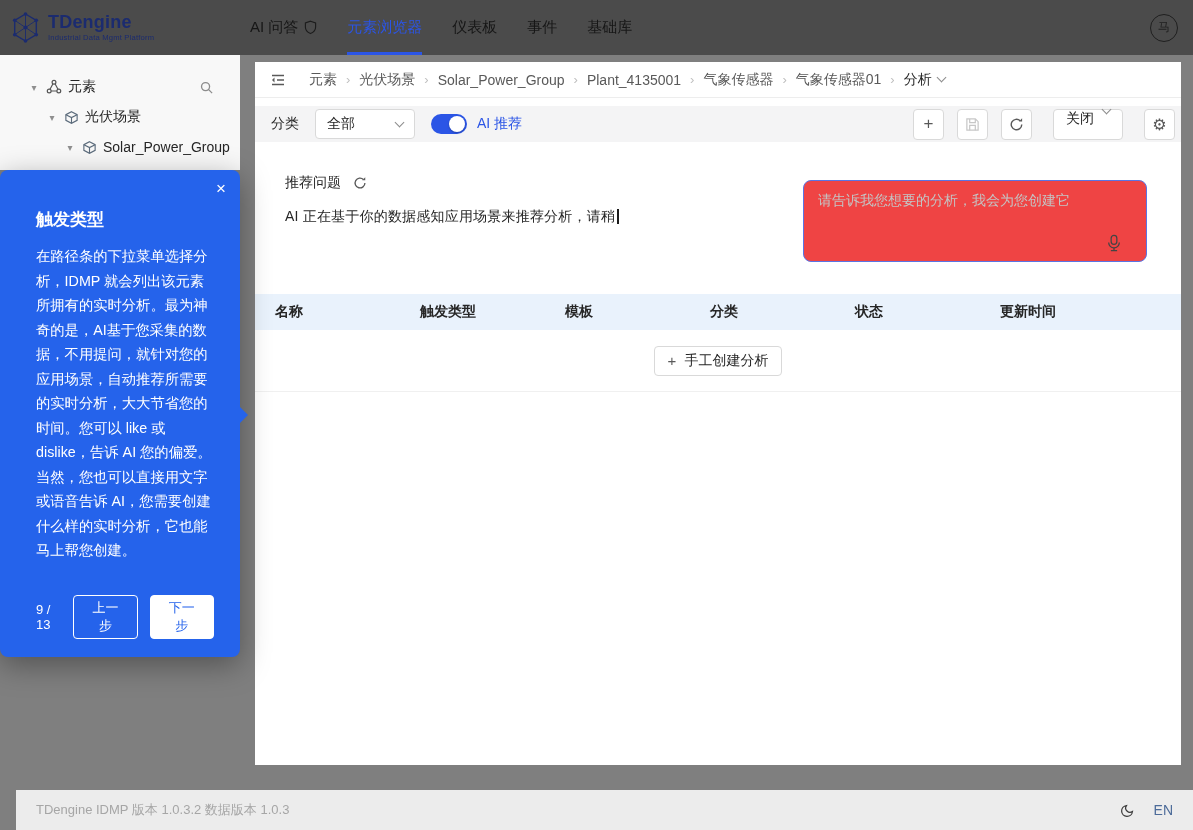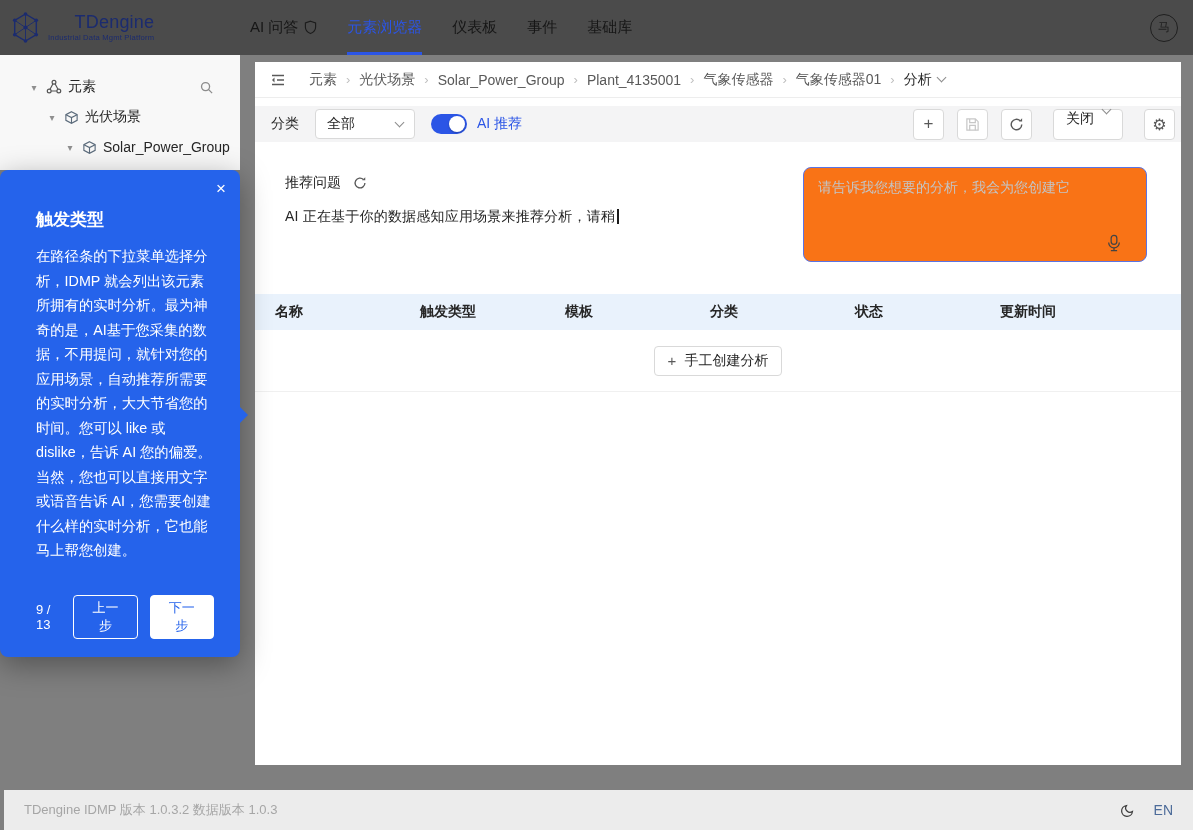--- a/index.html
+++ b/index.html
@@ -8,21 +8,21 @@
     position:relative; overflow:hidden;
     background:#7f7f7f;
     font-family:"Liberation Sans","DejaVu Sans",sans-serif;
     -webkit-font-smoothing:antialiased;
   }
 
   
   .nav { position:absolute; top:0; left:0; right:0; height:55px; background:#4b4b4b;
          display:flex; align-items:stretch; z-index:30; }
   .logo { display:flex; align-items:center; gap:9px; padding-left:12px; width:250px; cursor:pointer; }
-  .logo-t1 { font-size:18px; font-weight:normal; color:#1b2b6f; letter-spacing:.2px; line-height:18px;text-align:right; }
+  .logo-t1 { font-size:18px; font-weight:bold; color:#1b2b6f; letter-spacing:.2px; line-height:18px; }
   .logo-t2 { font-size:7.6px; color:#1b2b6f; margin-top:2px; letter-spacing:.2px; }
   .nav-items { display:flex; align-items:stretch; }
   .nav-item { position:relative; display:flex; align-items:center; gap:6px; margin-right:30px;
               font-size:15px; color:#161616; cursor:pointer; white-space:nowrap; }
   .nav-item.active { color:#2b55e6; }
   .nav-item.active::after { content:""; position:absolute; left:0; right:0; bottom:0; height:3px; background:#2b55e6; }
   .avatar { margin-left:auto; align-self:center; margin-right:15px; width:28px; height:28px;
             border-radius:50%; border:1.5px solid #1f1f1f; display:flex; align-items:center;
             justify-content:center; font-size:12px; color:#1f1f1f; cursor:pointer; }
 
@@ -67,22 +67,22 @@
   .gear-btn { margin-left:8px; font-size:16px; }
 
   .rec-row { position:absolute; left:30px; top:112px; display:flex; align-items:center; gap:12px;
              font-size:14px; font-weight:500; color:#262626; }
   .rec-refresh { display:flex; cursor:pointer; }
   .typing { position:absolute; left:30px; top:146px; font-size:14px; color:#262626; letter-spacing:.2px; }
   .caret-bar { display:inline-block; width:1.5px; height:15px; background:#1a1a1a; margin-left:2px;
                vertical-align:-3px; animation:blink 1s steps(1) infinite; }
   @keyframes blink { 50% { opacity:0; } }
 
-  .prompt { position:absolute; left:548px; top:105px; width:344px; height:95px;
-            border:1.4px solid #5b74e4; border-radius:8px; background:#f97316; }
+  .prompt { position:absolute; left:548px; top:118px; width:344px; height:82px;
+            border:1.4px solid #5b74e4; border-radius:8px; background:#ef4444; }
   .prompt textarea { position:absolute; inset:0; border:none; outline:none; resize:none; background:transparent;
                      padding:11px 14px; font-size:14px; color:#262626;
                      font-family:"Liberation Sans","DejaVu Sans",sans-serif; }
   .prompt textarea::placeholder { color:#c4c4c4; }
   .mic { position:absolute; right:24px; bottom:9px; display:flex; cursor:pointer; }
 
   .thead { position:absolute; left:0; right:0; top:232px; height:36px; background:#e9f2fc;
            display:grid; grid-template-columns:145px 145px 145px 145px 145px auto;
            align-items:center; padding-left:20px; font-size:14px; font-weight:600; color:#262626; }
   .empty-row { position:absolute; left:0; right:0; top:268px; height:62px; display:flex;
@@ -104,21 +104,21 @@
               font-size:13px; padding:3px 13px; cursor:pointer;
               font-family:"Liberation Sans","DejaVu Sans",sans-serif; }
   .btn-next { margin-left:12px; background:#fff; border:1px solid #fff; color:#2563eb; border-radius:4px;
               font-size:13px; padding:3px 13px; cursor:pointer;
               font-family:"Liberation Sans","DejaVu Sans",sans-serif; }
   .tour-arrow { position:absolute; right:-8px; top:237px; width:0; height:0;
                 border-top:8px solid transparent; border-bottom:8px solid transparent;
                 border-left:8px solid #2563eb; }
 
   
-  .footer { position:absolute; left:4px; right:0; bottom:0; height:40px; background:#ececec; z-index:30;
+  .footer { position:absolute; left:16px; right:0; bottom:0; height:40px; background:#ececec; z-index:30;
             display:flex; align-items:center; padding:0 20px; }
   .footer-version { font-size:13px; color:#a6a6a6; }
   .footer-right { margin-left:auto; display:flex; align-items:center; gap:19px; }
   .lang { font-size:14px; color:#4c6b99; font-weight:500; cursor:pointer; }
 </style>
 </head>
 <body>
 
 <div class="nav">
   <div class="logo">

